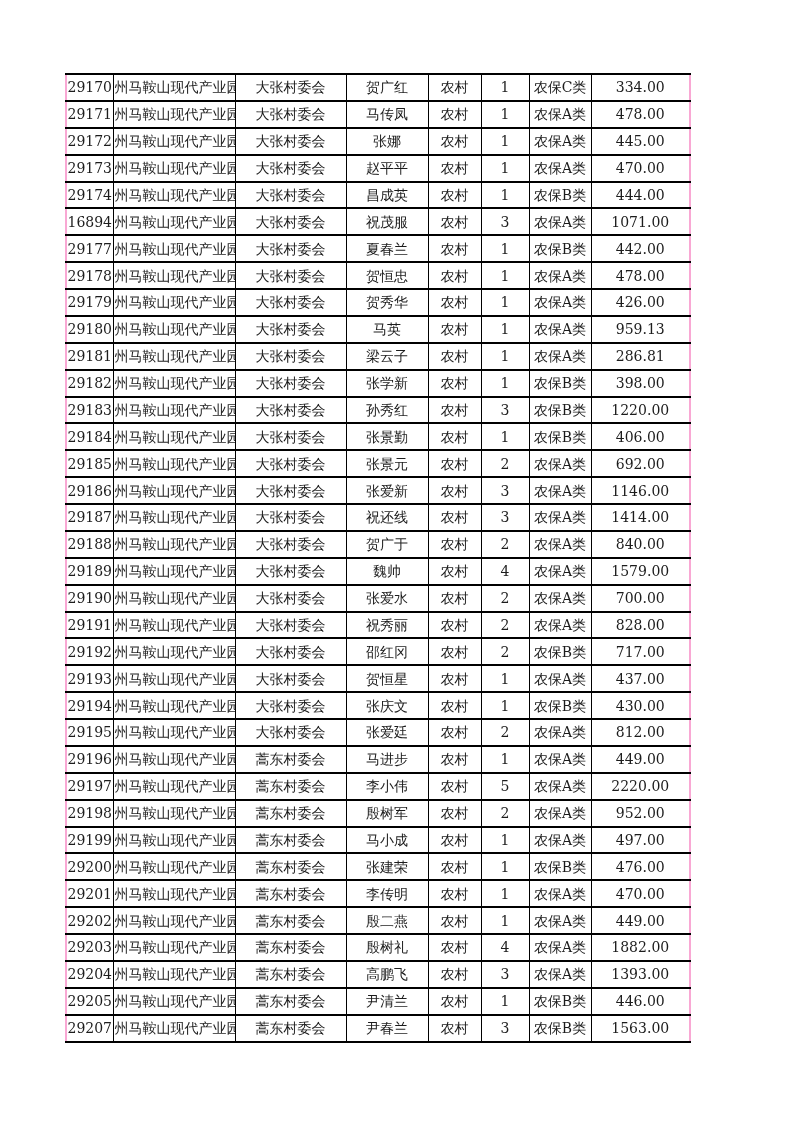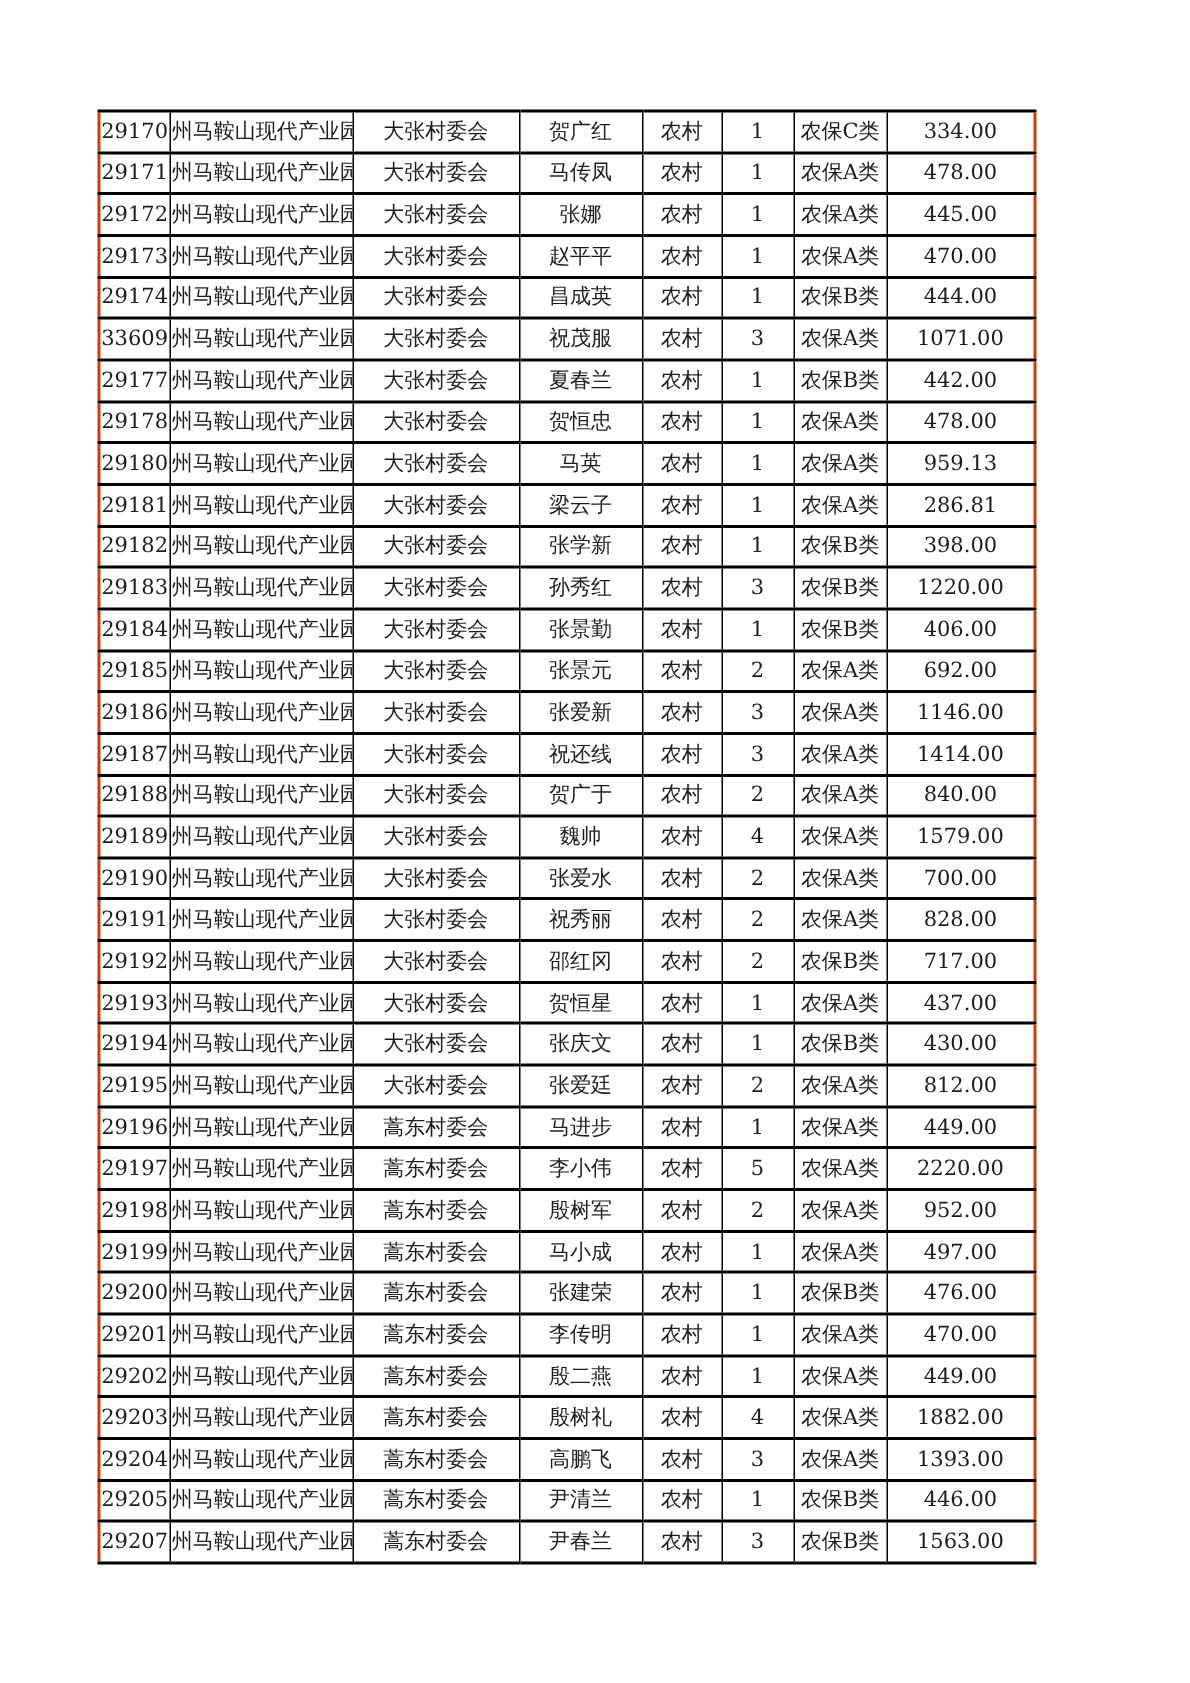--- a/index.html
+++ b/index.html
@@ -16,21 +16,21 @@
     font-family: "DejaVu Serif", "Liberation Serif", serif;
   }
   table.grid {
     position: absolute;
     left: 65px;
     top: 73px;
     width: 624px;
     height: 970px;
     border-collapse: collapse;
     table-layout: fixed;
-    border: 2px solid #c2410c;
+    border: 2px solid #f9a8d4;
   }
   table.grid td {
     border: 1px solid #000;
     border-top-width: 2px;
     border-bottom-width: 2px;
     padding: 0;
     font-size: 14px;
     color: #1c1c1c;
     text-align: center;
     vertical-align: middle;
@@ -108,21 +108,21 @@
           <td class="td-id">29174</td>
           <td class="td-park">州马鞍山现代产业园</td>
           <td class="td-village">大张村委会</td>
           <td class="td-name">昌成英</td>
           <td class="td-residence">农村</td>
           <td class="td-count">1</td>
           <td class="td-category">农保B类</td>
           <td class="td-amount">444.00</td>
         </tr>
         <tr>
-          <td class="td-id">33609</td>
+          <td class="td-id">16894</td>
           <td class="td-park">州马鞍山现代产业园</td>
           <td class="td-village">大张村委会</td>
           <td class="td-name">祝茂服</td>
           <td class="td-residence">农村</td>
           <td class="td-count">3</td>
           <td class="td-category">农保A类</td>
           <td class="td-amount">1071.00</td>
         </tr>
         <tr>
           <td class="td-id">29177</td>
@@ -136,20 +136,30 @@
         </tr>
         <tr>
           <td class="td-id">29178</td>
           <td class="td-park">州马鞍山现代产业园</td>
           <td class="td-village">大张村委会</td>
           <td class="td-name">贺恒忠</td>
           <td class="td-residence">农村</td>
           <td class="td-count">1</td>
           <td class="td-category">农保A类</td>
           <td class="td-amount">478.00</td>
+        </tr>
+        <tr>
+          <td class="td-id">29179</td>
+          <td class="td-park">州马鞍山现代产业园</td>
+          <td class="td-village">大张村委会</td>
+          <td class="td-name">贺秀华</td>
+          <td class="td-residence">农村</td>
+          <td class="td-count">1</td>
+          <td class="td-category">农保A类</td>
+          <td class="td-amount">426.00</td>
         </tr>
         <tr>
           <td class="td-id">29180</td>
           <td class="td-park">州马鞍山现代产业园</td>
           <td class="td-village">大张村委会</td>
           <td class="td-name">马英</td>
           <td class="td-residence">农村</td>
           <td class="td-count">1</td>
           <td class="td-category">农保A类</td>
           <td class="td-amount">959.13</td>

